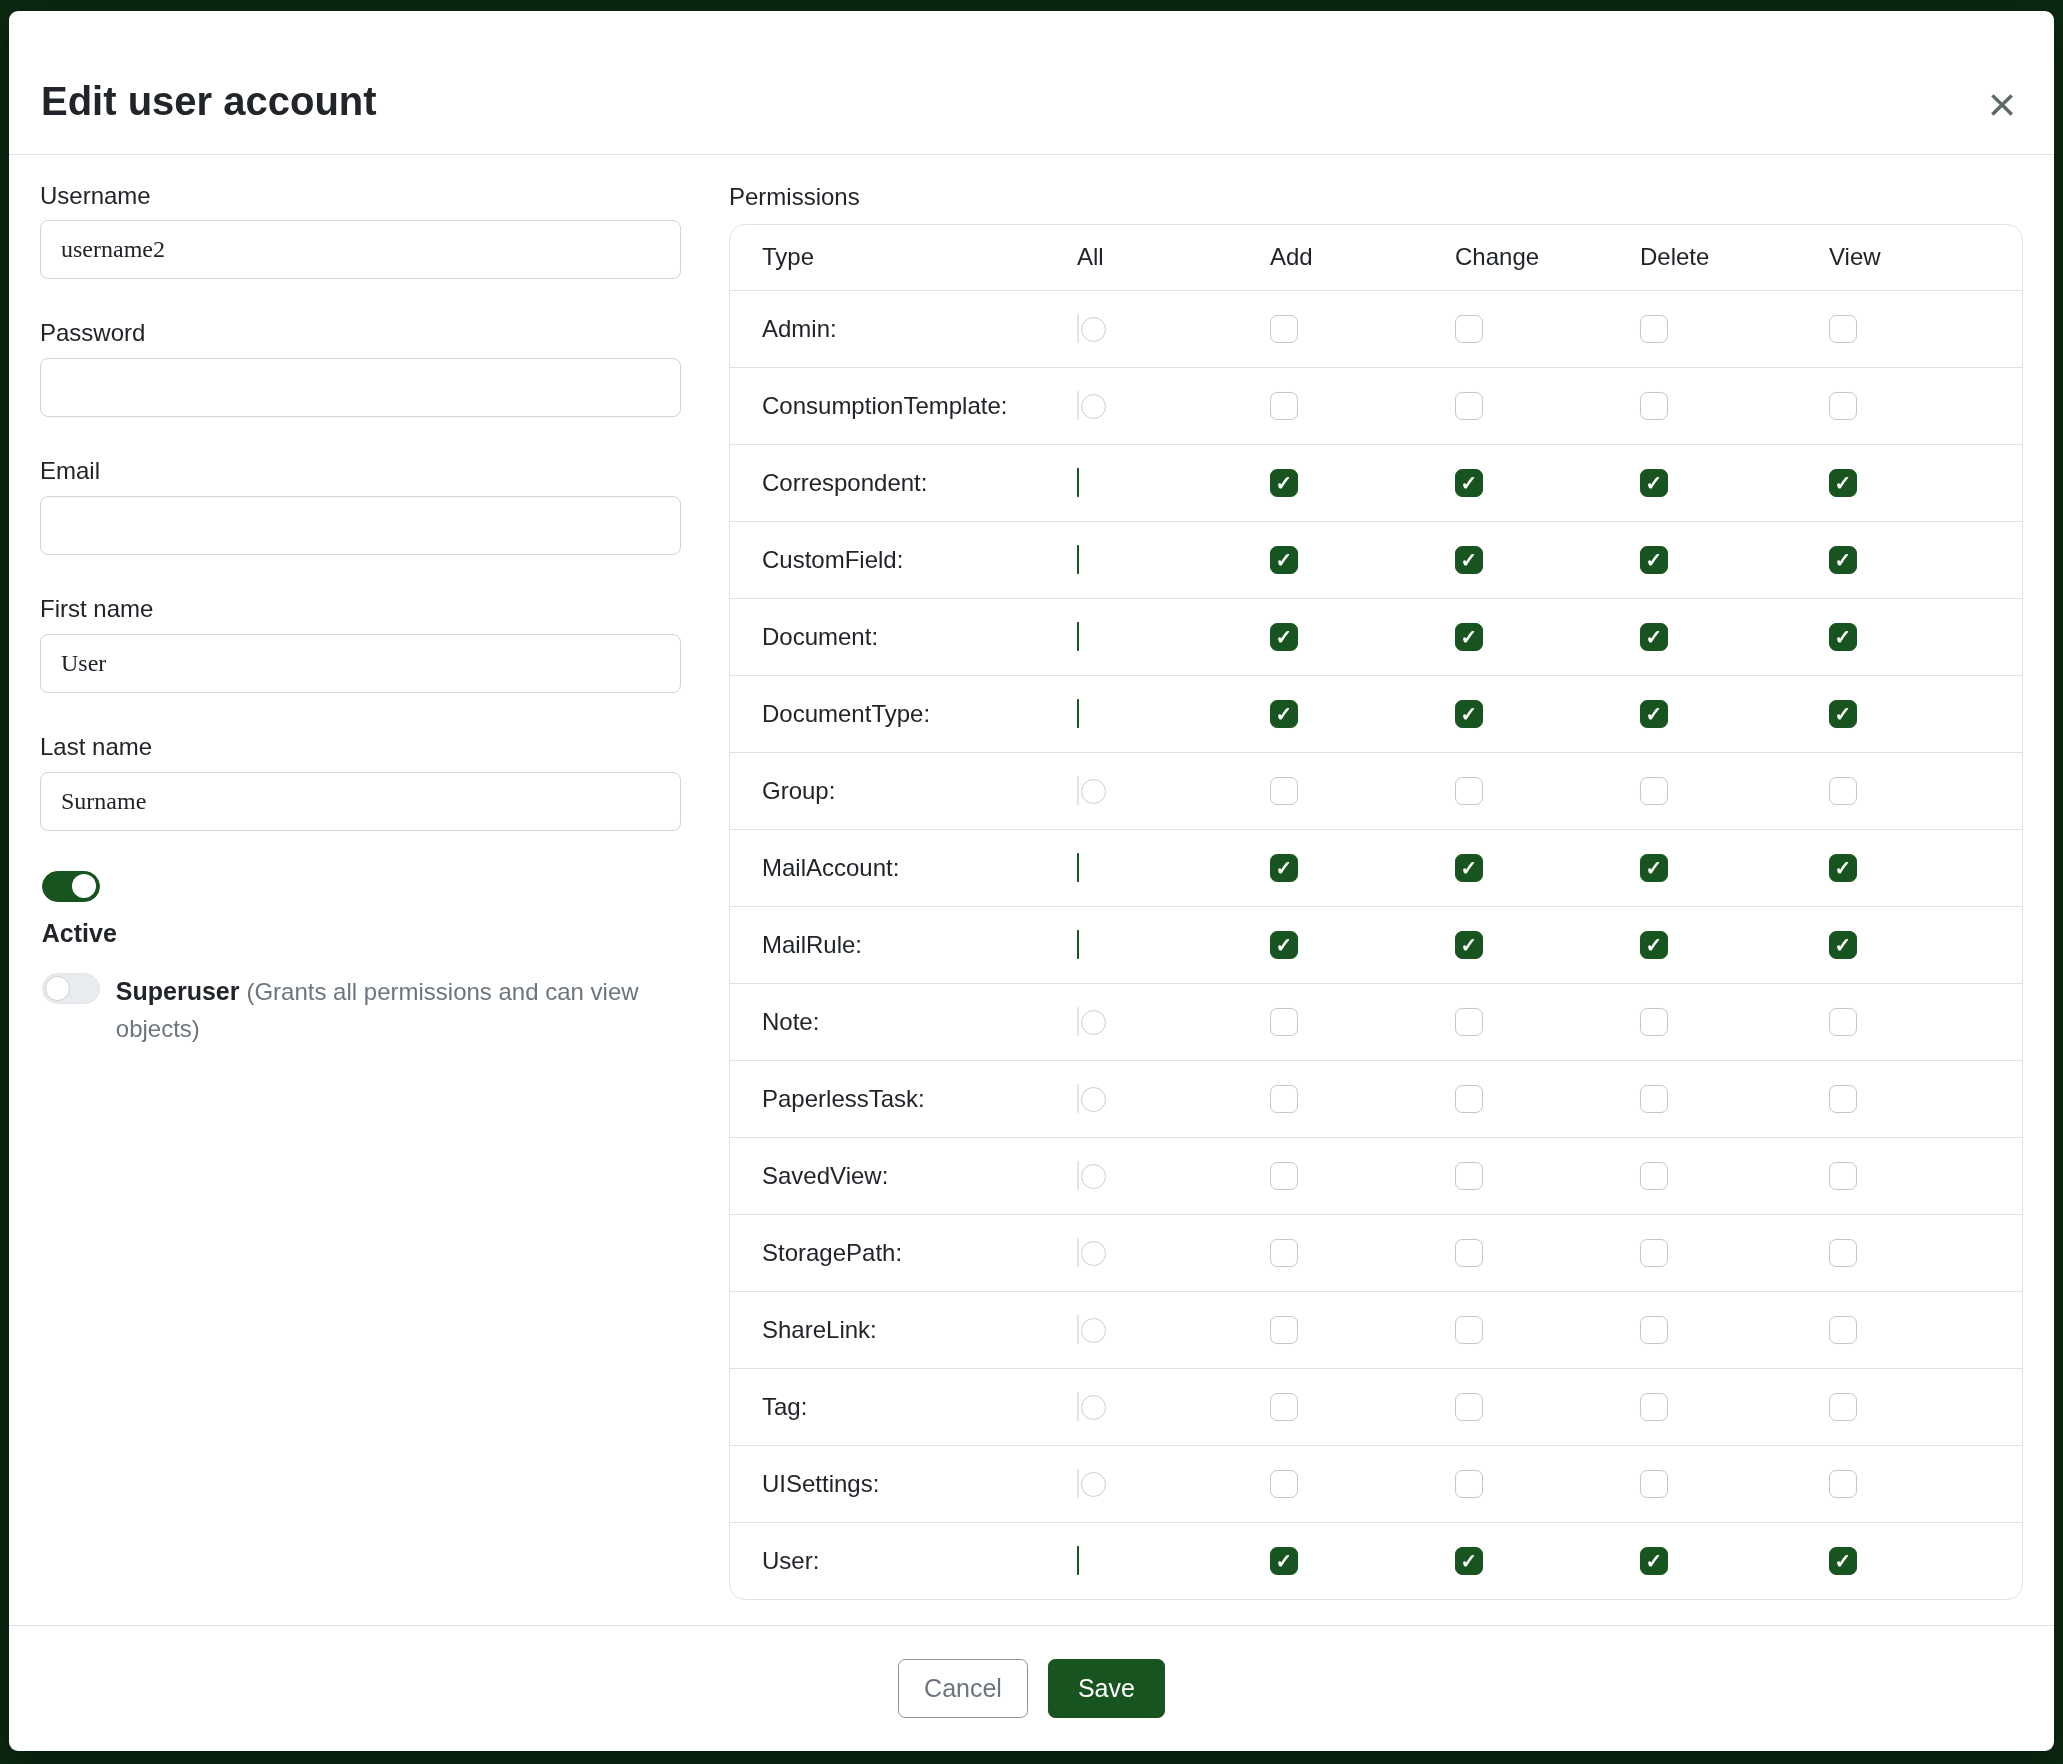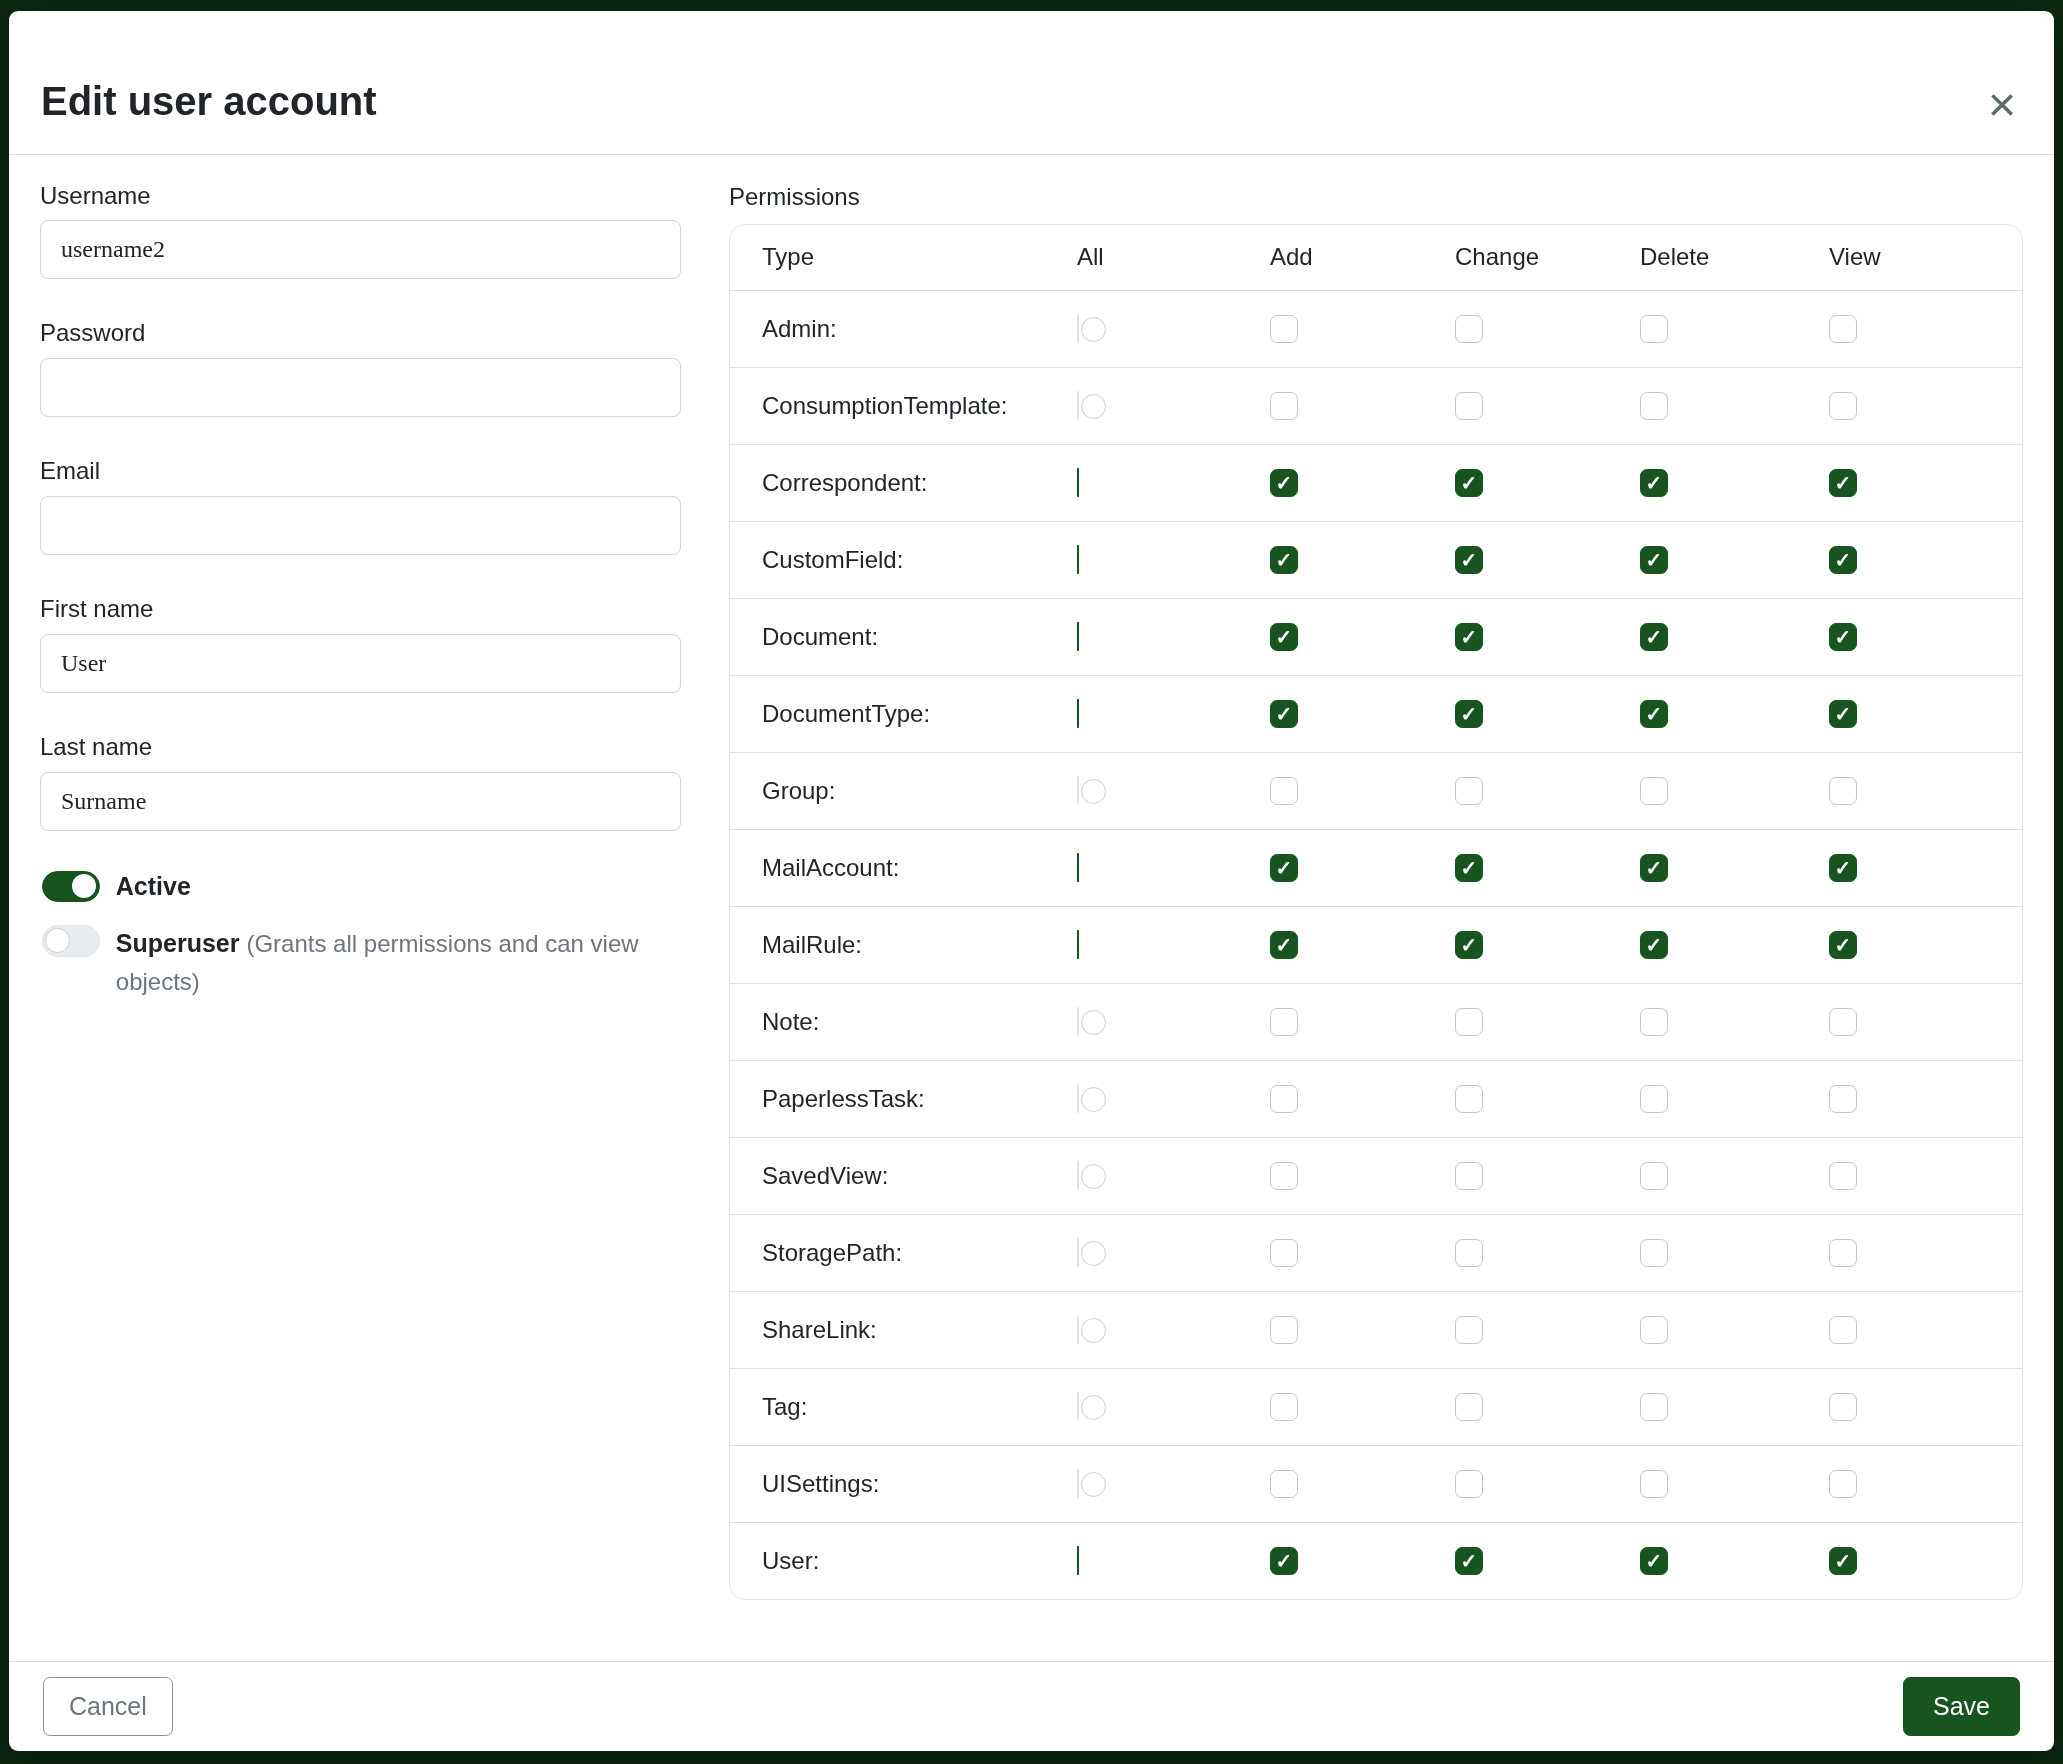--- a/index.html
+++ b/index.html
@@ -54,21 +54,21 @@
   .perm-table{border:0.9px solid var(--border);border-radius:16px;overflow:hidden;background:#fff;}
   .perm-row{display:grid;grid-template-columns:315px 193px 185px 185px 189px 1fr;align-items:center;
             padding:0 32px;height:77px;border-top:0.9px solid var(--border);font-size:24px;}
   .perm-row.header-row{height:65px;border-top:none;}
   .checkbox{width:28px;height:28px;border:0.9px solid #bfc6cc;border-radius:7.2px;background:#fff;
             display:flex;align-items:center;justify-content:center;cursor:pointer;
             font-size:20px;font-weight:700;color:transparent;}
   .checkbox.checked{background:var(--green);border-color:var(--green);color:#fff;}
 
   
-  .modal-footer{border-top:0.9px solid var(--border);padding:15px 34px;display:flex;justify-content:space-between;
+  .modal-footer{border-top:0.9px solid var(--border);padding:33px 34px;display:flex;justify-content:center;
                 gap:20px;align-items:center;flex:none;}
   .btn{height:59px;border-radius:7.2px;font-size:25px;font-family:inherit;cursor:pointer;padding:0 25px;}
   .btn-cancel{background:#fff;border:0.9px solid #8a9299;color:var(--muted);}
   .btn-save{background:var(--green);border:0.9px solid var(--green);color:#fff;padding:0 29px;}
 </style>
 </head>
 <body>
 
 <div class="backdrop">
   <div class="modal">
@@ -99,21 +99,21 @@
         <div class="form-group">
           <label class="field-label">First name</label>
           <input class="text-input" type="text" value="User" style="">
         </div>
 
         <div class="form-group">
           <label class="field-label">Last name</label>
           <input class="text-input" type="text" value="Surname" style="">
         </div>
 
-        <div class="switch-row" style="margin-top:9px;">
+        <div class="switch-row" style="margin-top:9px;flex-direction:column;">
           <span class="toggle on">
               <span class="knob"></span>
             </span>
           <span class="switch-label">Active</span>
         </div>
 
         <div class="switch-row">
           <span class="toggle">
               <span class="knob"></span>
             </span>

